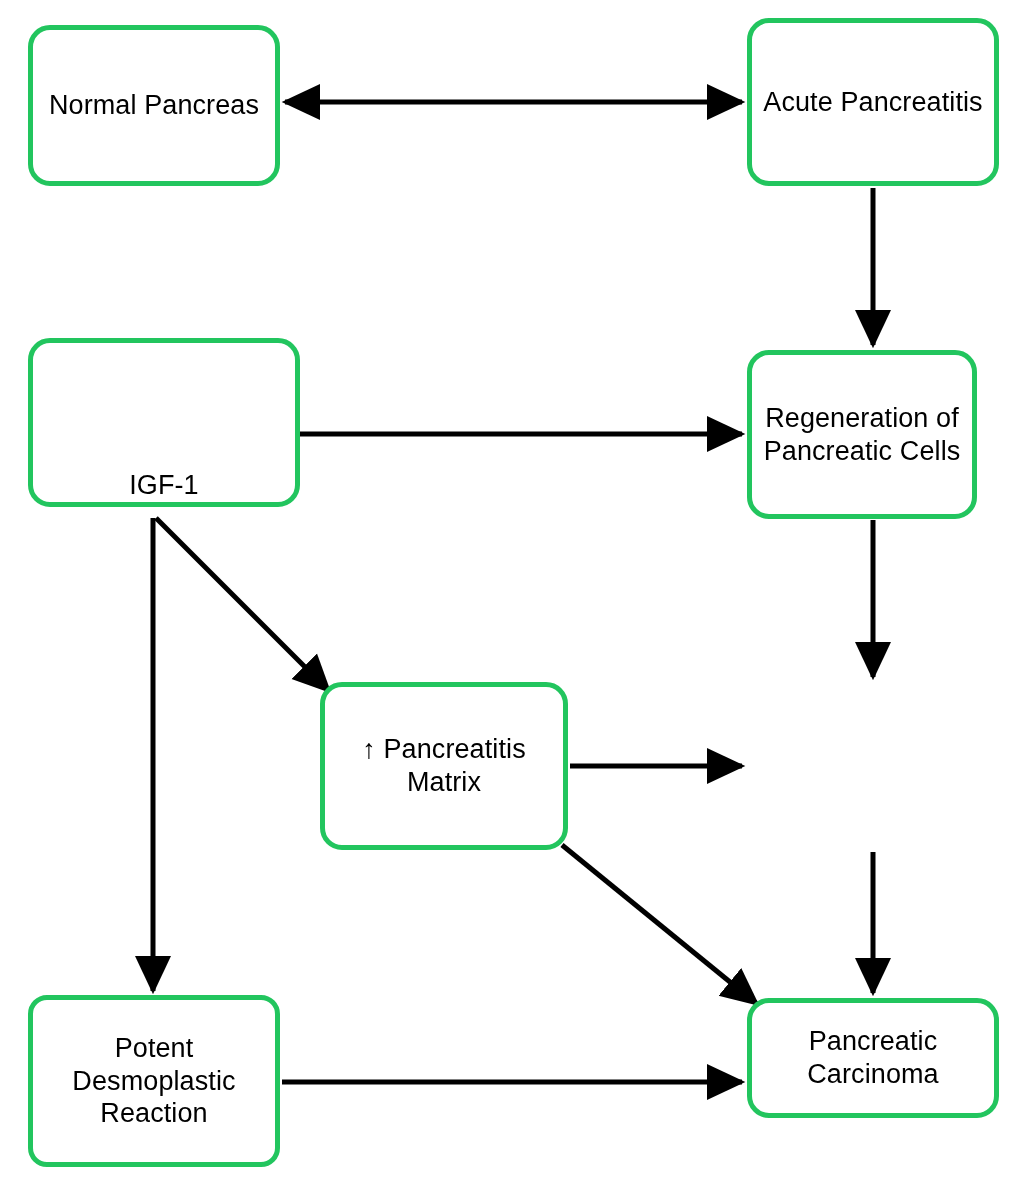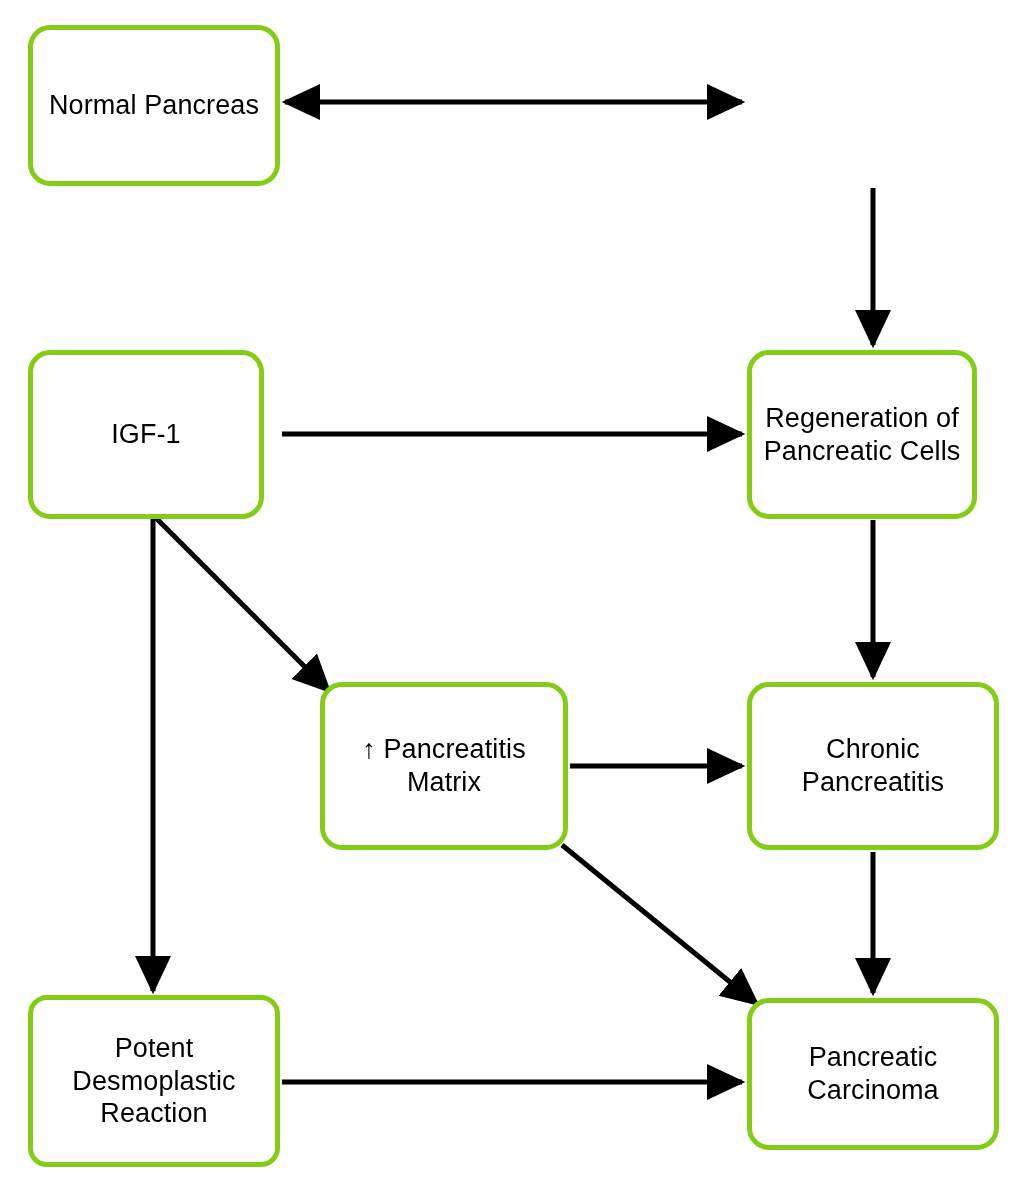--- a/index.html
+++ b/index.html
@@ -23,45 +23,45 @@
     left: 0;
     top: 0;
     width: 1024px;
     height: 1195px;
     pointer-events: none;
   }
   .node {
     position: absolute;
     box-sizing: border-box;
     background: #ffffff;
-    border: 5px solid #84cc16;
+    border: 5px solid #22c55e;
     border-radius: 22px;
     display: flex;
     align-items: center;
     justify-content: center;
     text-align: center;
     color: #000000;
     font-size: 27px;
     line-height: 1.22;
     letter-spacing: 0.1px;
     z-index: 2;
   }
   .node .node-label {
     display: block;
     padding: 0 10px;
     white-space: pre-line;
   }
   .node-normal-pancreas { left: 28px;  top: 25px;   width: 252px; height: 161px; }
   .node-acute-pancreatitis { left: 747px; top: 18px; width: 252px; height: 168px; }
-  .node-igf1 { left: 28px; top: 350px; width: 236px; height: 169px; }
+  .node-igf1 { left: 28px; top: 338px; width: 272px; height: 169px; align-items: flex-end; }
   .node-regeneration { left: 747px; top: 350px; width: 230px; height: 169px; }
   .node-ecm { left: 320px; top: 682px; width: 248px; height: 168px; }
   .node-chronic-pancreatitis { left: 747px; top: 682px; width: 252px; height: 168px; }
   .node-desmoplastic { left: 28px; top: 995px; width: 252px; height: 172px; border-radius: 19px; }
-  .node-carcinoma { left: 747px; top: 998px; width: 252px; height: 152px; }
+  .node-carcinoma { left: 747px; top: 998px; width: 252px; height: 120px; }
 </style>
 </head>
 <body>
 
 <div id="diagram-canvas">
 
   <svg id="edge-layer" viewBox="0 0 1024 1195" width="1024" height="1195" aria-hidden="true">
     <defs>
       <marker id="arrow-end" viewBox="0 0 12 12" refX="10.5" refY="6" markerWidth="8" markerHeight="8" orient="auto-start-reverse" markerUnits="strokeWidth">
         <path d="M 0 0.6 L 11.5 6 L 0 11.4 z" fill="#000000"></path>
@@ -89,39 +89,38 @@
 
     <line x1="873" y1="852" x2="873" y2="993" stroke="#000000" stroke-width="5" marker-end="url(#arrow-end)"></line>
 
     <line x1="282" y1="1082" x2="742" y2="1082" stroke="#000000" stroke-width="5" marker-end="url(#arrow-end)"></line>
   </svg>
 
   <div class="node node-normal-pancreas">
     <span class="node-label">Normal Pancreas</span>
   </div>
 
+  <div class="node node-acute-pancreatitis">
+    <span class="node-label">Acute Pancreatitis</span>
+  </div>
 
   <div class="node node-igf1">
     <span class="node-label">IGF-1</span>
   </div>
 
   <div class="node node-regeneration">
     <span class="node-label">Regeneration of
 Pancreatic Cells</span>
   </div>
 
   <div class="node node-ecm">
     <span class="node-label">↑ Pancreatitis
 Matrix</span>
   </div>
 
-  <div class="node node-chronic-pancreatitis">
-    <span class="node-label">Chronic
-Pancreatitis</span>
-  </div>
 
   <div class="node node-desmoplastic">
     <span class="node-label">Potent
 Desmoplastic
 Reaction</span>
   </div>
 
   <div class="node node-carcinoma">
     <span class="node-label">Pancreatic
 Carcinoma</span>

